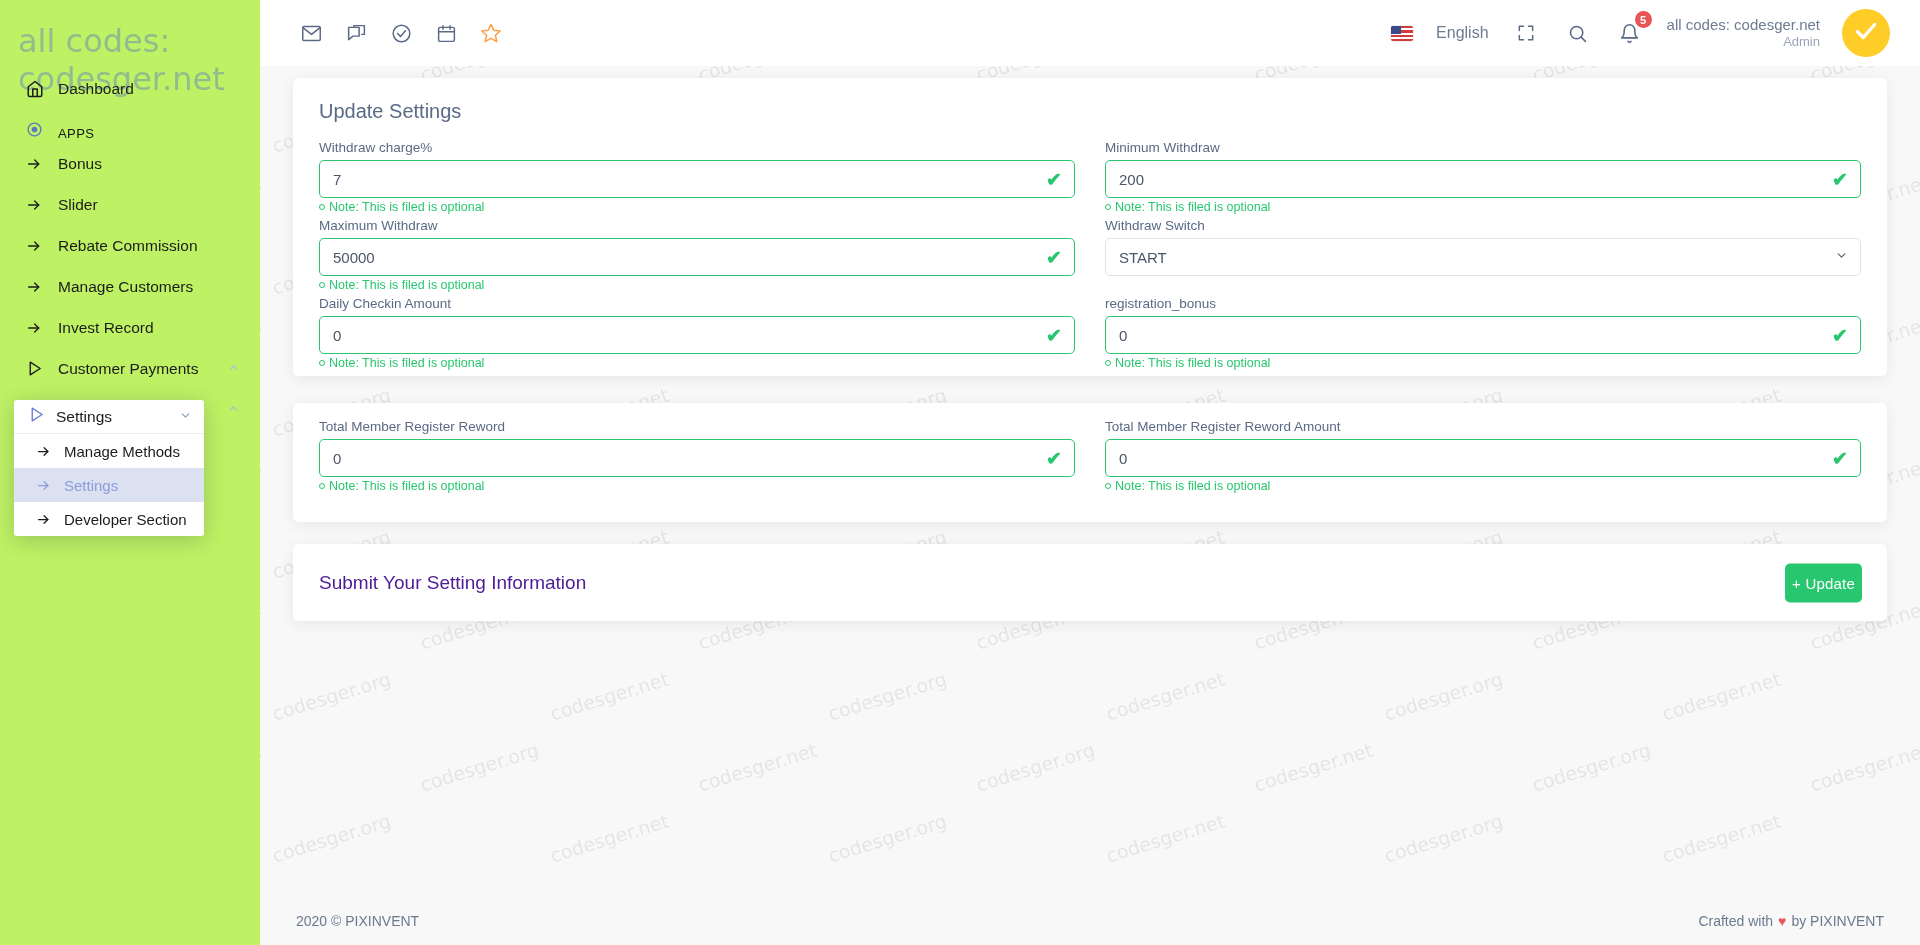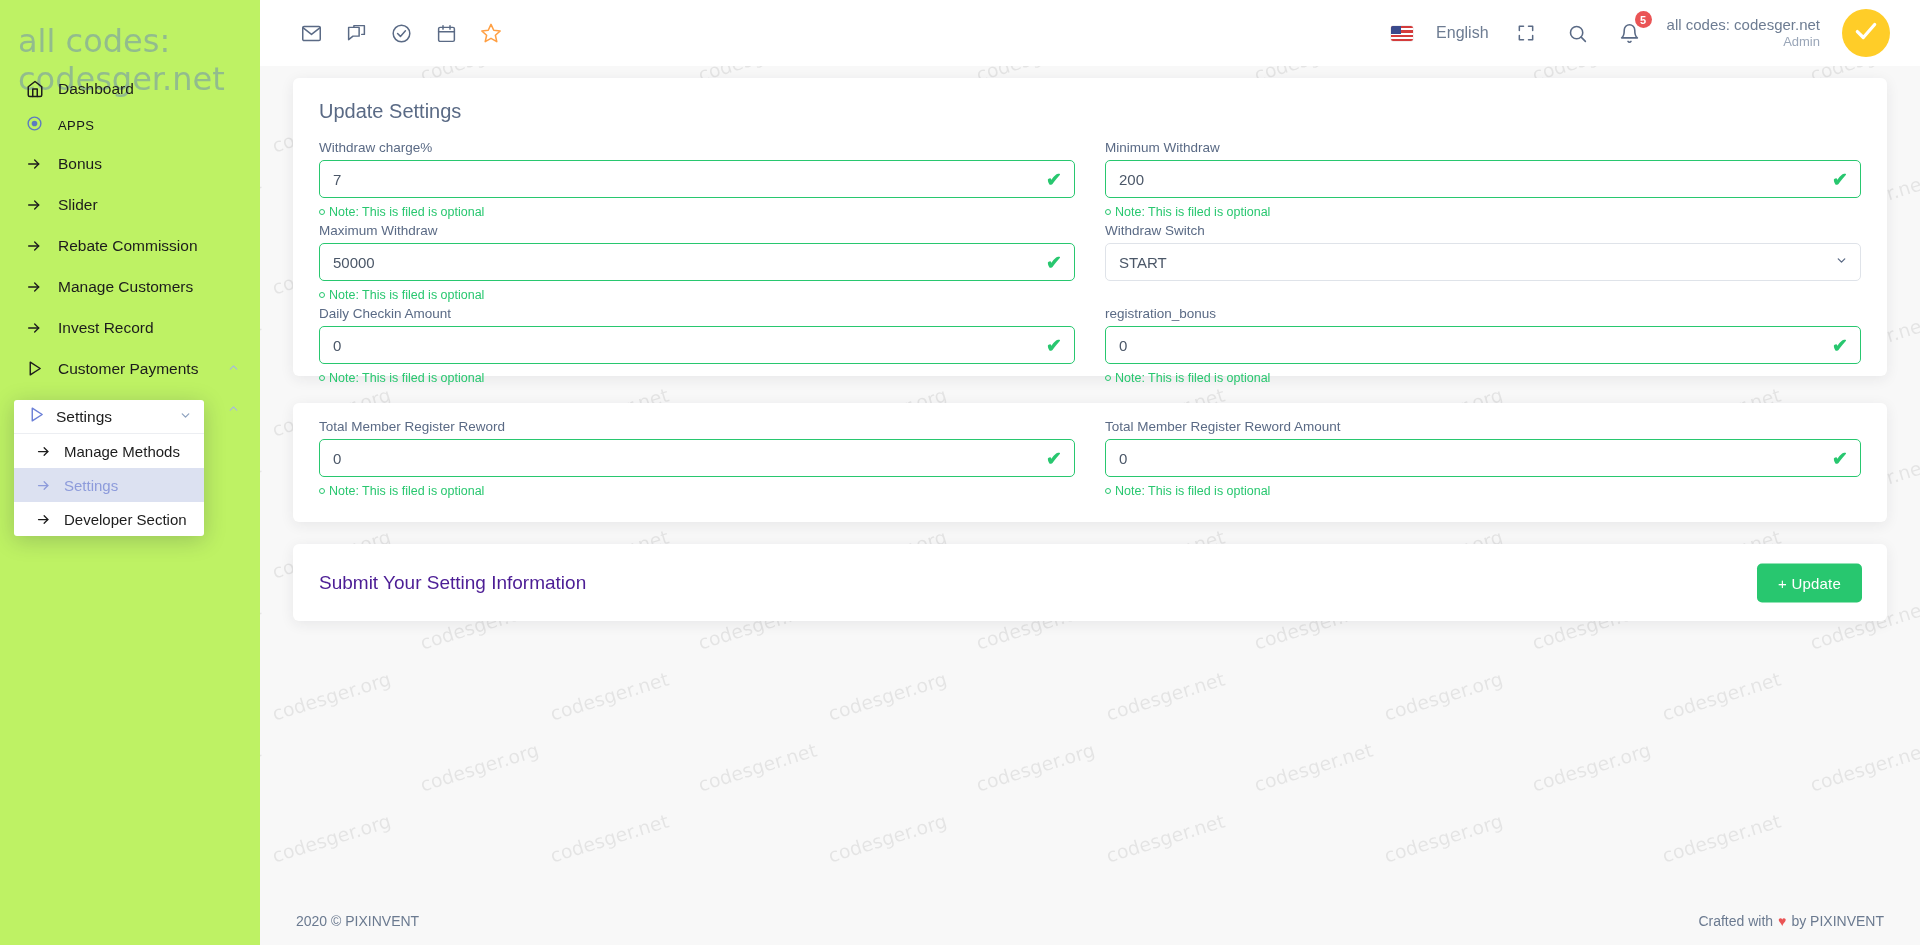--- a/index.html
+++ b/index.html
@@ -30,21 +30,21 @@
   .nav-item {
     display: flex; align-items: center;
     height: 41px; padding: 0 20px 0 26px;
     color: #1c1c1c; font-size: 15.5px;
     cursor: pointer; position: relative;
   }
   .nav-item .ico { width: 32px; flex: 0 0 32px; display: flex; align-items: center; }
   .nav-item .lbl { flex: 1 1 auto; white-space: nowrap; }
   .nav-item .caret { flex: 0 0 auto; color: #a8bcd8; }
   .nav-section {
-    height: 34px; display: flex; align-items: center;
+    height: 34px; display: flex; align-items: flex-end;
     padding: 0 20px 2px 26px; color: #15181c;
     font-size: 13px; letter-spacing: .4px;
   }
   .nav-section .ico { width: 32px; flex: 0 0 32px; }
 
   
   #settings-popup {
     position: absolute; left: 14px; top: 400px;
     width: 190px;
     background: #fff;
@@ -171,39 +171,39 @@
     line-height: 1;
   }
   .sel-caret {
     position: absolute; right: 13px; top: 50%;
     transform: translateY(-50%); pointer-events: none;
     color: #5a6a85;
   }
   .note {
     display: flex; align-items: center; gap: 4px;
     font-size: 12.5px; color: #28c76f;
-    margin-top: 5px; height: 17px;
+    height: 17px;
   }
   .note .dot {
     width: 6px; height: 6px; border-radius: 50%;
     border: 1.4px solid #28c76f; flex: 0 0 6px;
   }
   .note.blank { visibility: hidden; }
 
   .submit-title {
     position: absolute; left: 26px; top: 50%;
     transform: translateY(-50%);
     font-size: 19px; color: #4c1d95;
   }
   .btn-update {
     position: absolute; right: 25px; top: 50%;
     transform: translateY(-50%);
     background: #28c76f; color: #fff;
     border: none; border-radius: 5px;
-    height: 39px; padding: 0 21px;
+    height: 39px; padding: 0 7px;
     font-size: 15px; font-family: "Liberation Sans", sans-serif;
     cursor: pointer; letter-spacing: .2px;
   }
 
   
   #footer {
     position: absolute; left: 260px; top: 896px;
     width: 1660px; height: 49px;
     background: #f8f8f8;
     display: flex; align-items: center;

